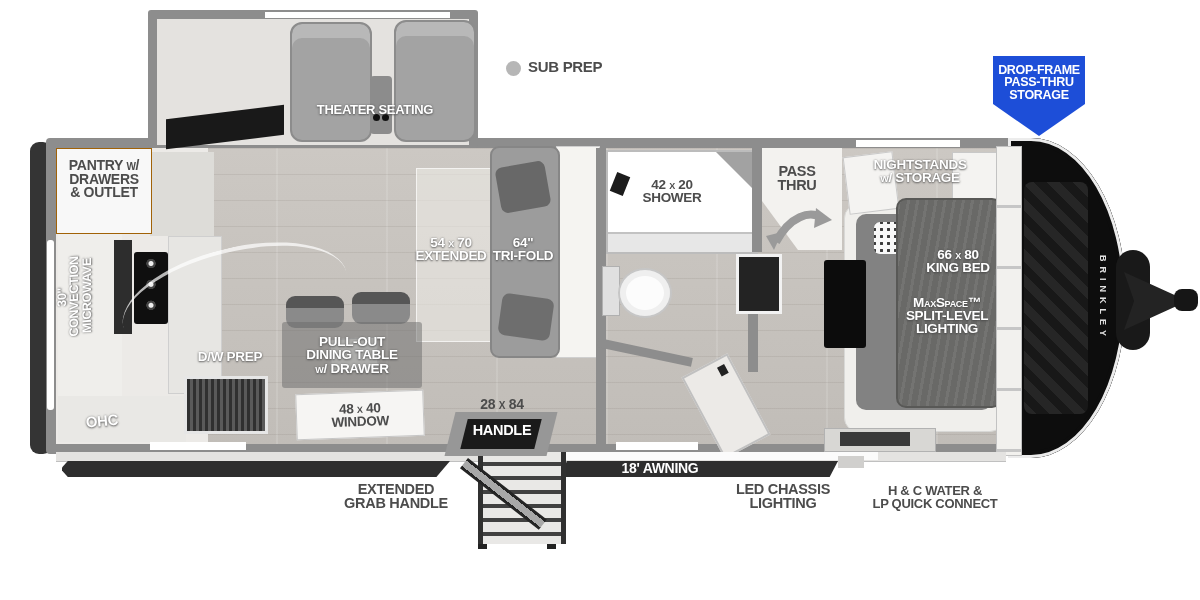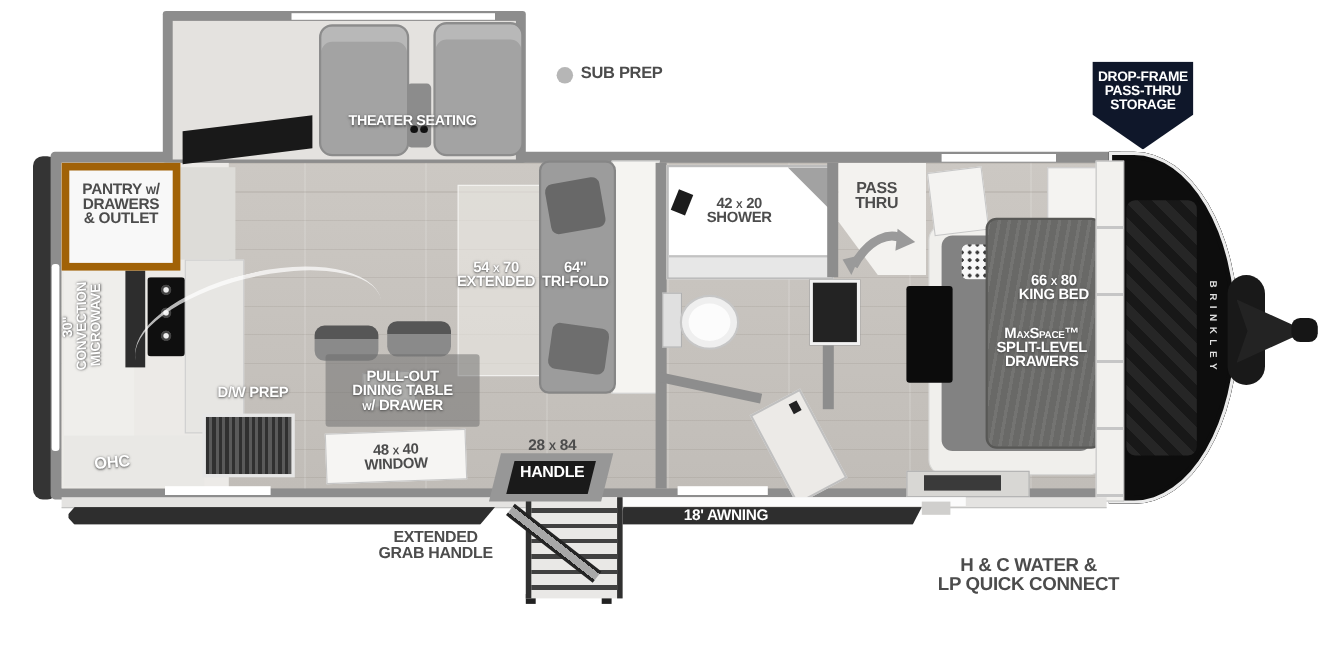--- a/index.html
+++ b/index.html
@@ -38,35 +38,35 @@
   <div class="abs" style="left:290px;top:22px;width:78px;height:116px;background:#a3a3a3;border:2px solid #8c8c8c;border-radius:12px;box-shadow:inset 0 14px 0 #b8b8b8;"></div>
   <div class="abs" style="left:394px;top:20px;width:78px;height:118px;background:#a3a3a3;border:2px solid #8c8c8c;border-radius:12px;box-shadow:inset 0 14px 0 #b8b8b8;"></div>
   <div class="abs" style="left:370px;top:76px;width:22px;height:58px;background:#8c8c8c;border-radius:4px;"></div>
   <div class="abs" style="left:373px;top:114px;width:7px;height:7px;background:#111;border-radius:50%;"></div>
   <div class="abs" style="left:382px;top:114px;width:7px;height:7px;background:#111;border-radius:50%;"></div>
   <div class="abs lbl lt" style="left:295px;top:104px;width:160px;font-size:13px;z-index:7;">THEATER SEATING</div>
 
   <div class="abs" style="left:506px;top:61px;width:15px;height:15px;background:#b6b6b6;border-radius:50%;"></div>
   <div class="abs lbl dk" style="left:528px;top:60px;width:80px;font-size:15px;text-align:left;">SUB PREP</div>
 
-  <div class="abs" style="left:993px;top:56px;width:92px;height:80px;background:#0f172a;clip-path:polygon(0 0,100% 0,100% 60%,50% 100%,0 60%);z-index:8;">
+  <div class="abs" style="left:993px;top:56px;width:92px;height:80px;background:#1d4ed8;clip-path:polygon(0 0,100% 0,100% 60%,50% 100%,0 60%);z-index:8;">
     <div class="lbl" style="color:#fff;font-size:12.5px;padding-top:8px;">DROP-FRAME
 PASS-THRU
 STORAGE</div>
   </div>
 
   <div class="abs" style="left:1008px;top:138px;width:118px;height:320px;background:#0d0d0d;border-radius:0 95px 95px 0 / 0 160px 160px 0;box-shadow:inset 0 0 0 3px #ececec, inset 0 0 0 7px #0d0d0d;"></div>
   <div class="abs" style="left:1024px;top:182px;width:64px;height:232px;background:repeating-linear-gradient(45deg,#262626 0 9px,#181818 9px 18px);border-radius:8px;"></div>
   <div class="abs" style="left:1092px;top:180px;width:16px;height:236px;writing-mode:vertical-rl;text-align:center;color:#e0e0e0;font-size:9px;font-weight:bold;letter-spacing:5px;">BRINKLEY</div>
 
   <div class="abs" style="left:1116px;top:250px;width:34px;height:100px;background:#191919;border-radius:17px;"></div>
   <div class="abs" style="left:1124px;top:272px;width:56px;height:58px;background:#232323;clip-path:polygon(0 0,100% 44%,100% 56%,0 100%,18% 50%);"></div>
   <div class="abs" style="left:1174px;top:289px;width:24px;height:22px;background:#161616;border-radius:8px;"></div>
 
-  <div class="abs" style="left:56px;top:148px;width:94px;height:84px;background:#f8f8f8;border:7px solid #a16207;z-index:6;">
+  <div class="abs" style="left:56px;top:148px;width:94px;height:84px;background:#f8f8f8;border:1px solid #a16207;z-index:6;">
     <div class="lbl dk" style="font-size:14px;padding-top:10px;">PANTRY w/
 DRAWERS
 &amp; OUTLET</div>
   </div>
   <div class="abs" style="left:58px;top:234px;width:64px;height:206px;background:#efeeeb;"></div>
   <div class="abs" style="left:150px;top:152px;width:64px;height:84px;background:#dddcd8;"></div>
   <div class="abs" style="left:58px;top:396px;width:128px;height:46px;background:#e9e8e5;"></div>
   <div class="abs" style="left:168px;top:236px;width:52px;height:156px;background:#e7e6e3;border:1px solid #cfcfcf;"></div>
   <div class="abs" style="left:114px;top:240px;width:18px;height:94px;background:#2d2d2d;"></div>
   <div class="abs" style="left:134px;top:252px;width:34px;height:72px;background:#0f0f0f;border-radius:3px;background-image:radial-gradient(circle at 50% 16%, #eee 2px, #444 3px 4.5px, rgba(0,0,0,0) 5px),radial-gradient(circle at 50% 45%, #eee 2px, #444 3px 4.5px, rgba(0,0,0,0) 5px),radial-gradient(circle at 50% 74%, #eee 2px, #444 3px 4.5px, rgba(0,0,0,0) 5px);"></div>
@@ -75,21 +75,21 @@
     <span class="lbl lt" style="display:block;width:132px;font-size:12.5px;transform:rotate(-90deg) skewX(4deg);">30" CONVECTION
 MICROWAVE</span>
   </div>
   <div class="abs lbl lt" style="left:188px;top:350px;width:84px;font-size:13.5px;z-index:7;">D/W PREP</div>
   <div class="abs" style="left:184px;top:376px;width:78px;height:52px;border:3px solid #e6e6e6;background:repeating-linear-gradient(90deg,#303030 0 3px,#5a5a5a 3px 6px);"></div>
   <div class="abs lbl lt" style="left:76px;top:414px;width:52px;font-size:15px;transform:rotate(-5deg);z-index:7;">OHC</div>
 
   <div class="abs" style="left:286px;top:296px;width:58px;height:32px;border-radius:9px;background:linear-gradient(180deg,#565656 0 12px,#8a8a8a 12px);"></div>
   <div class="abs" style="left:352px;top:292px;width:58px;height:32px;border-radius:9px;background:linear-gradient(180deg,#565656 0 12px,#8a8a8a 12px);"></div>
   <div class="abs" style="left:330px;top:338px;width:46px;height:30px;background:#f1f0ed;border:1px solid #c2c2c2;transform:rotate(-3deg);"></div>
-  <div class="abs flexc" style="left:296px;top:322px;width:140px;height:66px;background:rgba(105,105,105,.5);border-radius:3px;z-index:6;">
+  <div class="abs flexc" style="left:282px;top:322px;width:140px;height:66px;background:rgba(105,105,105,.5);border-radius:3px;z-index:6;">
     <div class="lbl lt" style="font-size:13.5px;">PULL-OUT
 DINING TABLE
 w/ DRAWER</div>
   </div>
   <div class="abs flexc" style="left:296px;top:392px;width:126px;height:44px;background:#f6f5f3;border:1px solid #c6c6c6;transform:rotate(-2deg);z-index:6;">
     <div class="lbl dk" style="font-size:13.5px;">48 x 40
 WINDOW</div>
   </div>
 
   <div class="abs" style="left:416px;top:168px;width:78px;height:172px;background:rgba(240,238,233,.55);border:1px solid rgba(255,255,255,.65);"></div>
@@ -129,25 +129,27 @@
     </svg>
   </div>
 
   <div class="abs" style="left:844px;top:204px;width:158px;height:226px;background:#f0efec;border:1px solid #d8d8d6;border-radius:14px;"></div>
   <div class="abs" style="left:856px;top:214px;width:136px;height:196px;background:#828282;border-radius:10px;"></div>
   <div class="abs" style="left:846px;top:154px;width:48px;height:56px;background:#f4f3f1;border:1px solid #c8c8c8;transform:rotate(-7deg);"></div>
   <div class="abs" style="left:952px;top:152px;width:46px;height:58px;background:#f4f3f1;border:1px solid #c8c8c8;"></div>
   <div class="abs" style="left:874px;top:222px;width:46px;height:32px;background:#f8f8f8;border-radius:6px;background-image:radial-gradient(#3a3a3a 1.4px, rgba(0,0,0,0) 1.6px);background-size:7px 7px;background-position:4px 4px;"></div>
   <div class="abs" style="left:824px;top:260px;width:42px;height:88px;background:#0c0c0c;border-radius:3px;"></div>
   <div class="abs" style="left:896px;top:198px;width:102px;height:206px;background:#696967;border:2px solid #585856;border-radius:10px;background-image:repeating-linear-gradient(100deg, rgba(255,255,255,.07) 0 3px, rgba(0,0,0,0) 3px 9px);"></div>
+  <div class="abs lbl lt" style="left:858px;top:158px;width:124px;font-size:13.5px;z-index:7;">NIGHTSTANDS
+w/ STORAGE</div>
   <div class="abs lbl lt" style="left:898px;top:248px;width:120px;font-size:13.5px;z-index:7;">66 x 80
 KING BED</div>
   <div class="abs lbl lt" style="left:898px;top:296px;width:98px;font-size:13.5px;z-index:7;">MaxSpace™
 SPLIT-LEVEL
-DRAWERS</div>
+LIGHTING</div>
   <div class="abs" style="left:824px;top:428px;width:110px;height:22px;background:#d8d7d4;border:1px solid #b2b2b2;"></div>
   <div class="abs" style="left:840px;top:432px;width:70px;height:14px;background:#3a3a3a;"></div>
   <div class="abs" style="left:996px;top:146px;width:24px;height:308px;background:#f2f1ee;border:1px solid #c2c2c2;background-image:repeating-linear-gradient(180deg, rgba(0,0,0,0) 0 58px, #c6c6c6 58px 61px);"></div>
   <div class="abs" style="left:700px;top:360px;width:48px;height:88px;background:#eceae7;border:2px solid #c0c0c0;transform:rotate(-28deg);">
     <div class="abs" style="right:6px;top:6px;width:8px;height:10px;background:#222;"></div>
   </div>
 
   <div class="abs" style="left:856px;top:140px;width:104px;height:7px;background:#ffffff;"></div>
   <div class="abs" style="left:150px;top:442px;width:96px;height:8px;background:#ffffff;"></div>
   <div class="abs" style="left:616px;top:442px;width:82px;height:8px;background:#ffffff;"></div>
@@ -163,16 +165,18 @@
   <div class="abs" style="left:478px;top:540px;width:9px;height:9px;background:#222;"></div>
   <div class="abs" style="left:547px;top:540px;width:9px;height:9px;background:#222;"></div>
   <div class="abs" style="left:468px;top:458px;width:100px;height:13px;transform:rotate(38deg);transform-origin:left top;background:linear-gradient(180deg,#242424 0 3px,#a8a8a8 3px 10px,#242424 10px 13px);z-index:6;"></div>
   <div class="abs" style="left:560px;top:452px;width:318px;height:8px;background:#fbfbfb;"></div>
   <div class="abs" style="left:560px;top:461px;width:278px;height:16px;background:#2e2e2e;clip-path:polygon(2.5% 0,100% 0,97% 100%,0 100%);"></div>
   <div class="abs flexc lbl" style="left:598px;top:461px;width:124px;height:16px;color:#fff;font-size:14px;z-index:6;">18' AWNING</div>
   <div class="abs" style="left:838px;top:456px;width:26px;height:12px;background:#d0cfcd;"></div>
 
   <div class="abs lbl dk" style="left:326px;top:482px;width:140px;font-size:14.5px;">EXTENDED
 GRAB HANDLE</div>
-  <div class="abs lbl dk" style="left:844px;top:506px;width:182px;font-size:17px;">H &amp; C WATER &amp;
+  <div class="abs lbl dk" style="left:722px;top:482px;width:122px;font-size:14.5px;">LED CHASSIS
+LIGHTING</div>
+  <div class="abs lbl dk" style="left:844px;top:485px;width:182px;font-size:13px;">H &amp; C WATER &amp;
 LP QUICK CONNECT</div>
 
 </div>
 
 </body></html>

